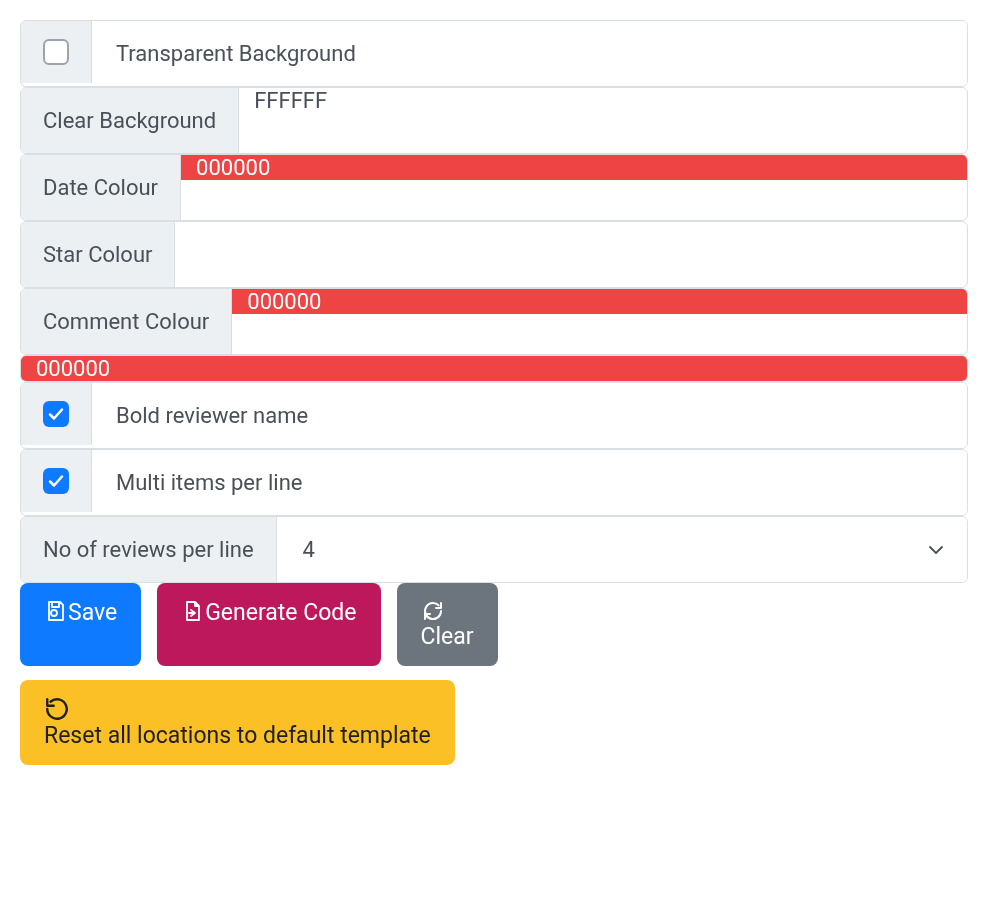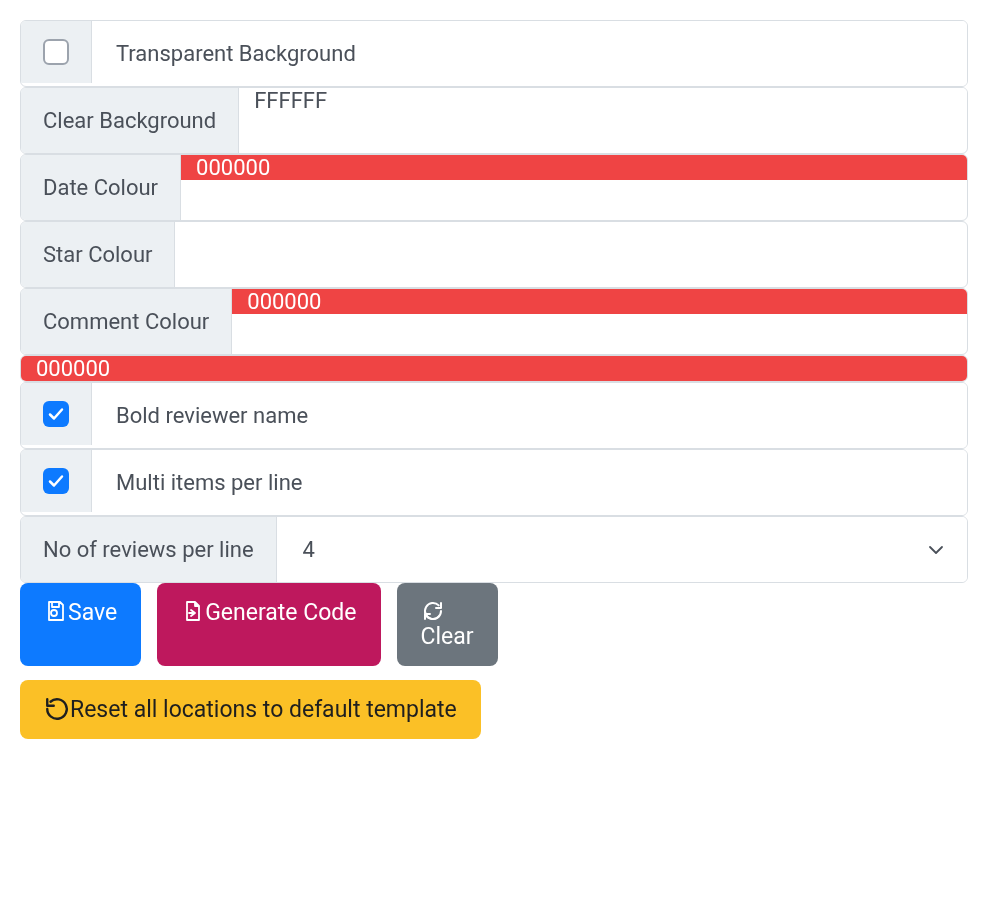--- a/index.html
+++ b/index.html
@@ -142,20 +142,21 @@
       color: #fff;
     }
     .btn-gray {
       background: #6c757d;
       color: #fff;
       flex-direction: column;
     }
     .btn-gold {
       background: #fbc026;
       color: #1f1f1f;
+      flex-direction: column;
     }
     .btn-gold svg {
       width: 26px;
       height: 26px;
     }
   </style>
 </head>
 <body>
 
 <div class="form-row">

